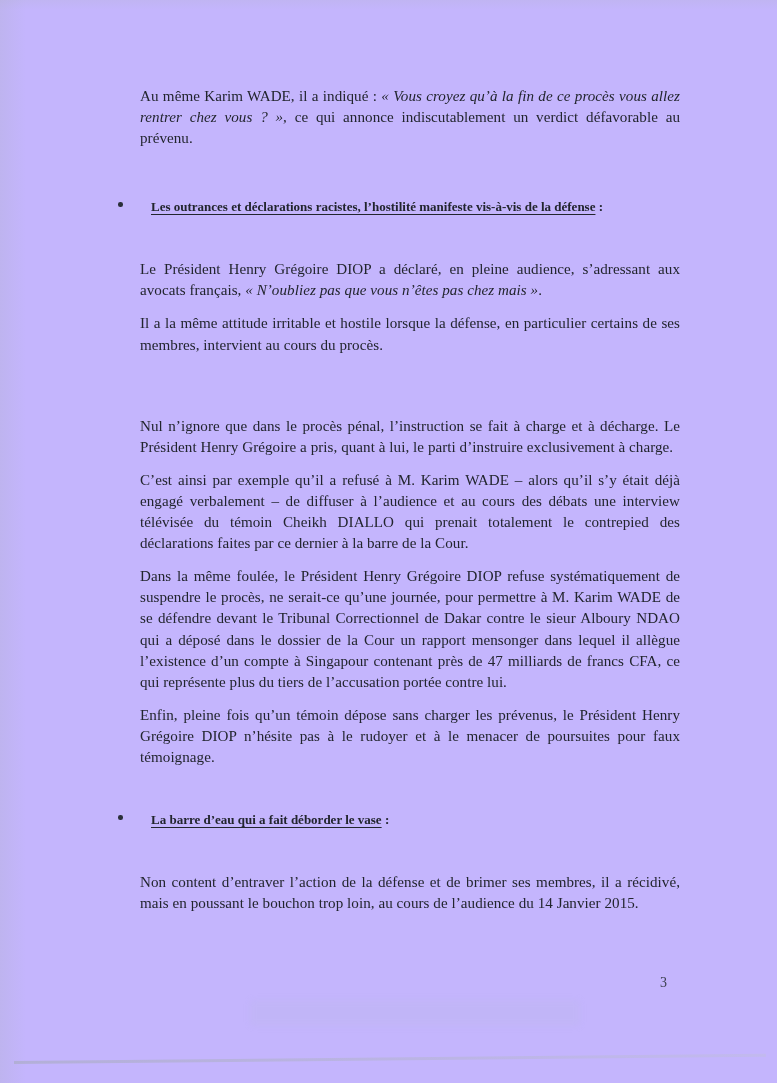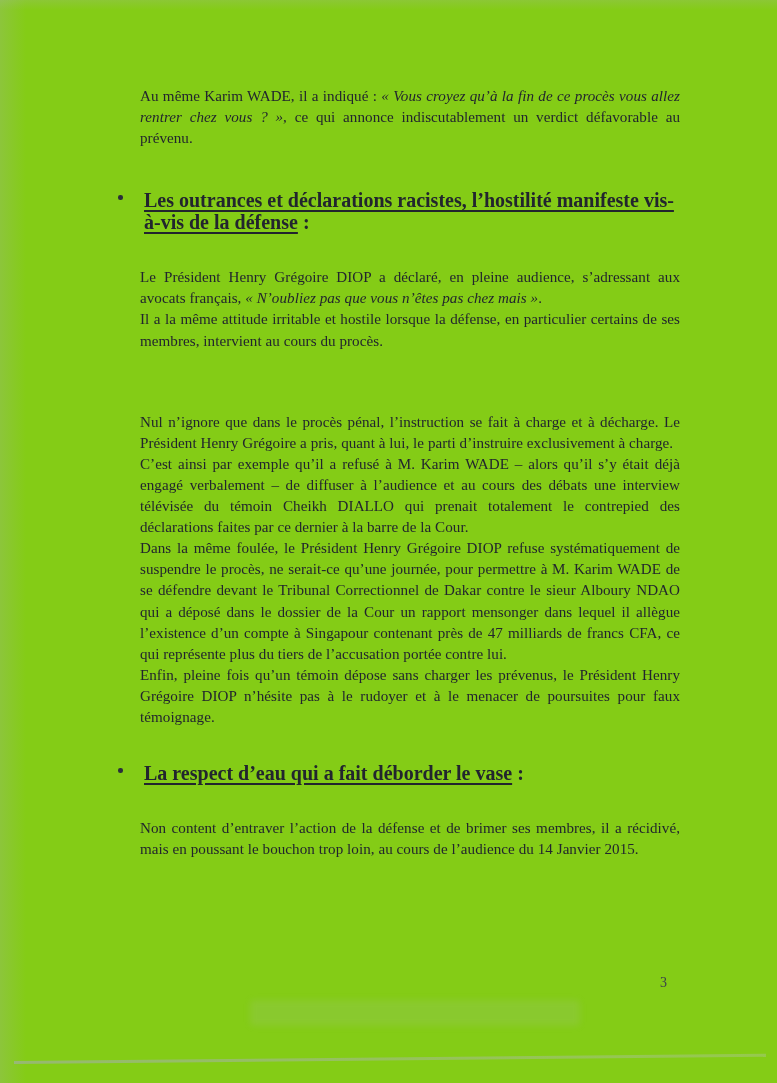--- a/index.html
+++ b/index.html
@@ -7,21 +7,21 @@
     margin: 0;
     padding: 0;
     background: #ffffff;
   }
 
   .page {
     position: relative;
     width: 777px;
     height: 1083px;
     margin: 0 auto;
-    background: #84cc16;
+    background: #c4b5fd;
     overflow: hidden;
     font-family: "Liberation Serif", "DejaVu Serif", serif;
     color: #22252e;
   }
 
   
   .scan-edge-left {
     position: absolute;
     top: 0;
     left: 0;
@@ -72,21 +72,21 @@
   p.body {
     margin: 0;
     font-size: 15.1px;
     line-height: 21.1px;
     text-align: justify;
     text-justify: inter-word;
     letter-spacing: 0.05px;
   }
 
   p.body + p.body {
-    margin-top: 0;
+    margin-top: 12px;
   }
 
   .block {
     margin: 0 0 0 0;
   }
   .gap-md { height: 30px; }
   .gap-lg { height: 36px; }
 
   .heading-row {
     position: relative;
@@ -97,22 +97,22 @@
     position: absolute;
     left: -22px;
     top: 6px;
     width: 4.5px;
     height: 4.5px;
     border-radius: 50%;
     background: #2b2f3a;
   }
 
   .heading-text {
-    margin: 4px;
-    font-size: 20px;
+    margin: 11px;
+    font-size: 13px;
     line-height: 22px;
     font-weight: bold;
     text-align: left;
   }
 
   .heading-text .u {
     text-decoration: underline;
     text-underline-offset: 2.5px;
   }
 
@@ -164,21 +164,21 @@
 
     <p class="body">Nul n’ignore que dans le procès pénal, l’instruction se fait à charge et à décharge. Le Président Henry Grégoire a pris, quant à lui, le parti d’instruire exclusivement à charge.</p>
     <p class="body">C’est ainsi par exemple qu’il a refusé à M. Karim WADE – alors qu’il s’y était déjà engagé verbalement – de diffuser à l’audience et au cours des débats une interview télévisée du témoin Cheikh DIALLO qui prenait totalement le contrepied des déclarations faites par ce dernier à la barre de la Cour.</p>
     <p class="body">Dans la même foulée, le Président Henry Grégoire DIOP refuse systématiquement de suspendre le procès, ne serait-ce qu’une journée, pour permettre à M. Karim WADE de se défendre devant le Tribunal Correctionnel de Dakar contre le sieur Alboury NDAO qui a déposé dans le dossier de la Cour un rapport mensonger dans lequel il allègue l’existence d’un compte à Singapour contenant près de 47 milliards de francs CFA, ce qui représente plus du tiers de l’accusation portée contre lui.</p>
     <p class="body">Enfin, pleine fois qu’un témoin dépose sans charger les prévenus, le Président Henry Grégoire DIOP n’hésite pas à le rudoyer et à le menacer de poursuites pour faux témoignage.</p>
 
     <div class="gap-md"></div>
 
     <div class="heading-row">
       <span class="bullet"></span>
-      <p class="heading-text"><span class="u">La respect d’eau qui a fait déborder le vase</span><span> :</span></p>
+      <p class="heading-text"><span class="u">La barre d’eau qui a fait déborder le vase</span><span> :</span></p>
     </div>
 
     <div class="gap-md"></div>
 
     <p class="body">Non content d’entraver l’action de la défense et de brimer ses membres, il a récidivé, mais en poussant le bouchon trop loin, au cours de l’audience du 14 Janvier 2015.</p>
 
   </div>
 
   <div class="page-number">3</div>
 

